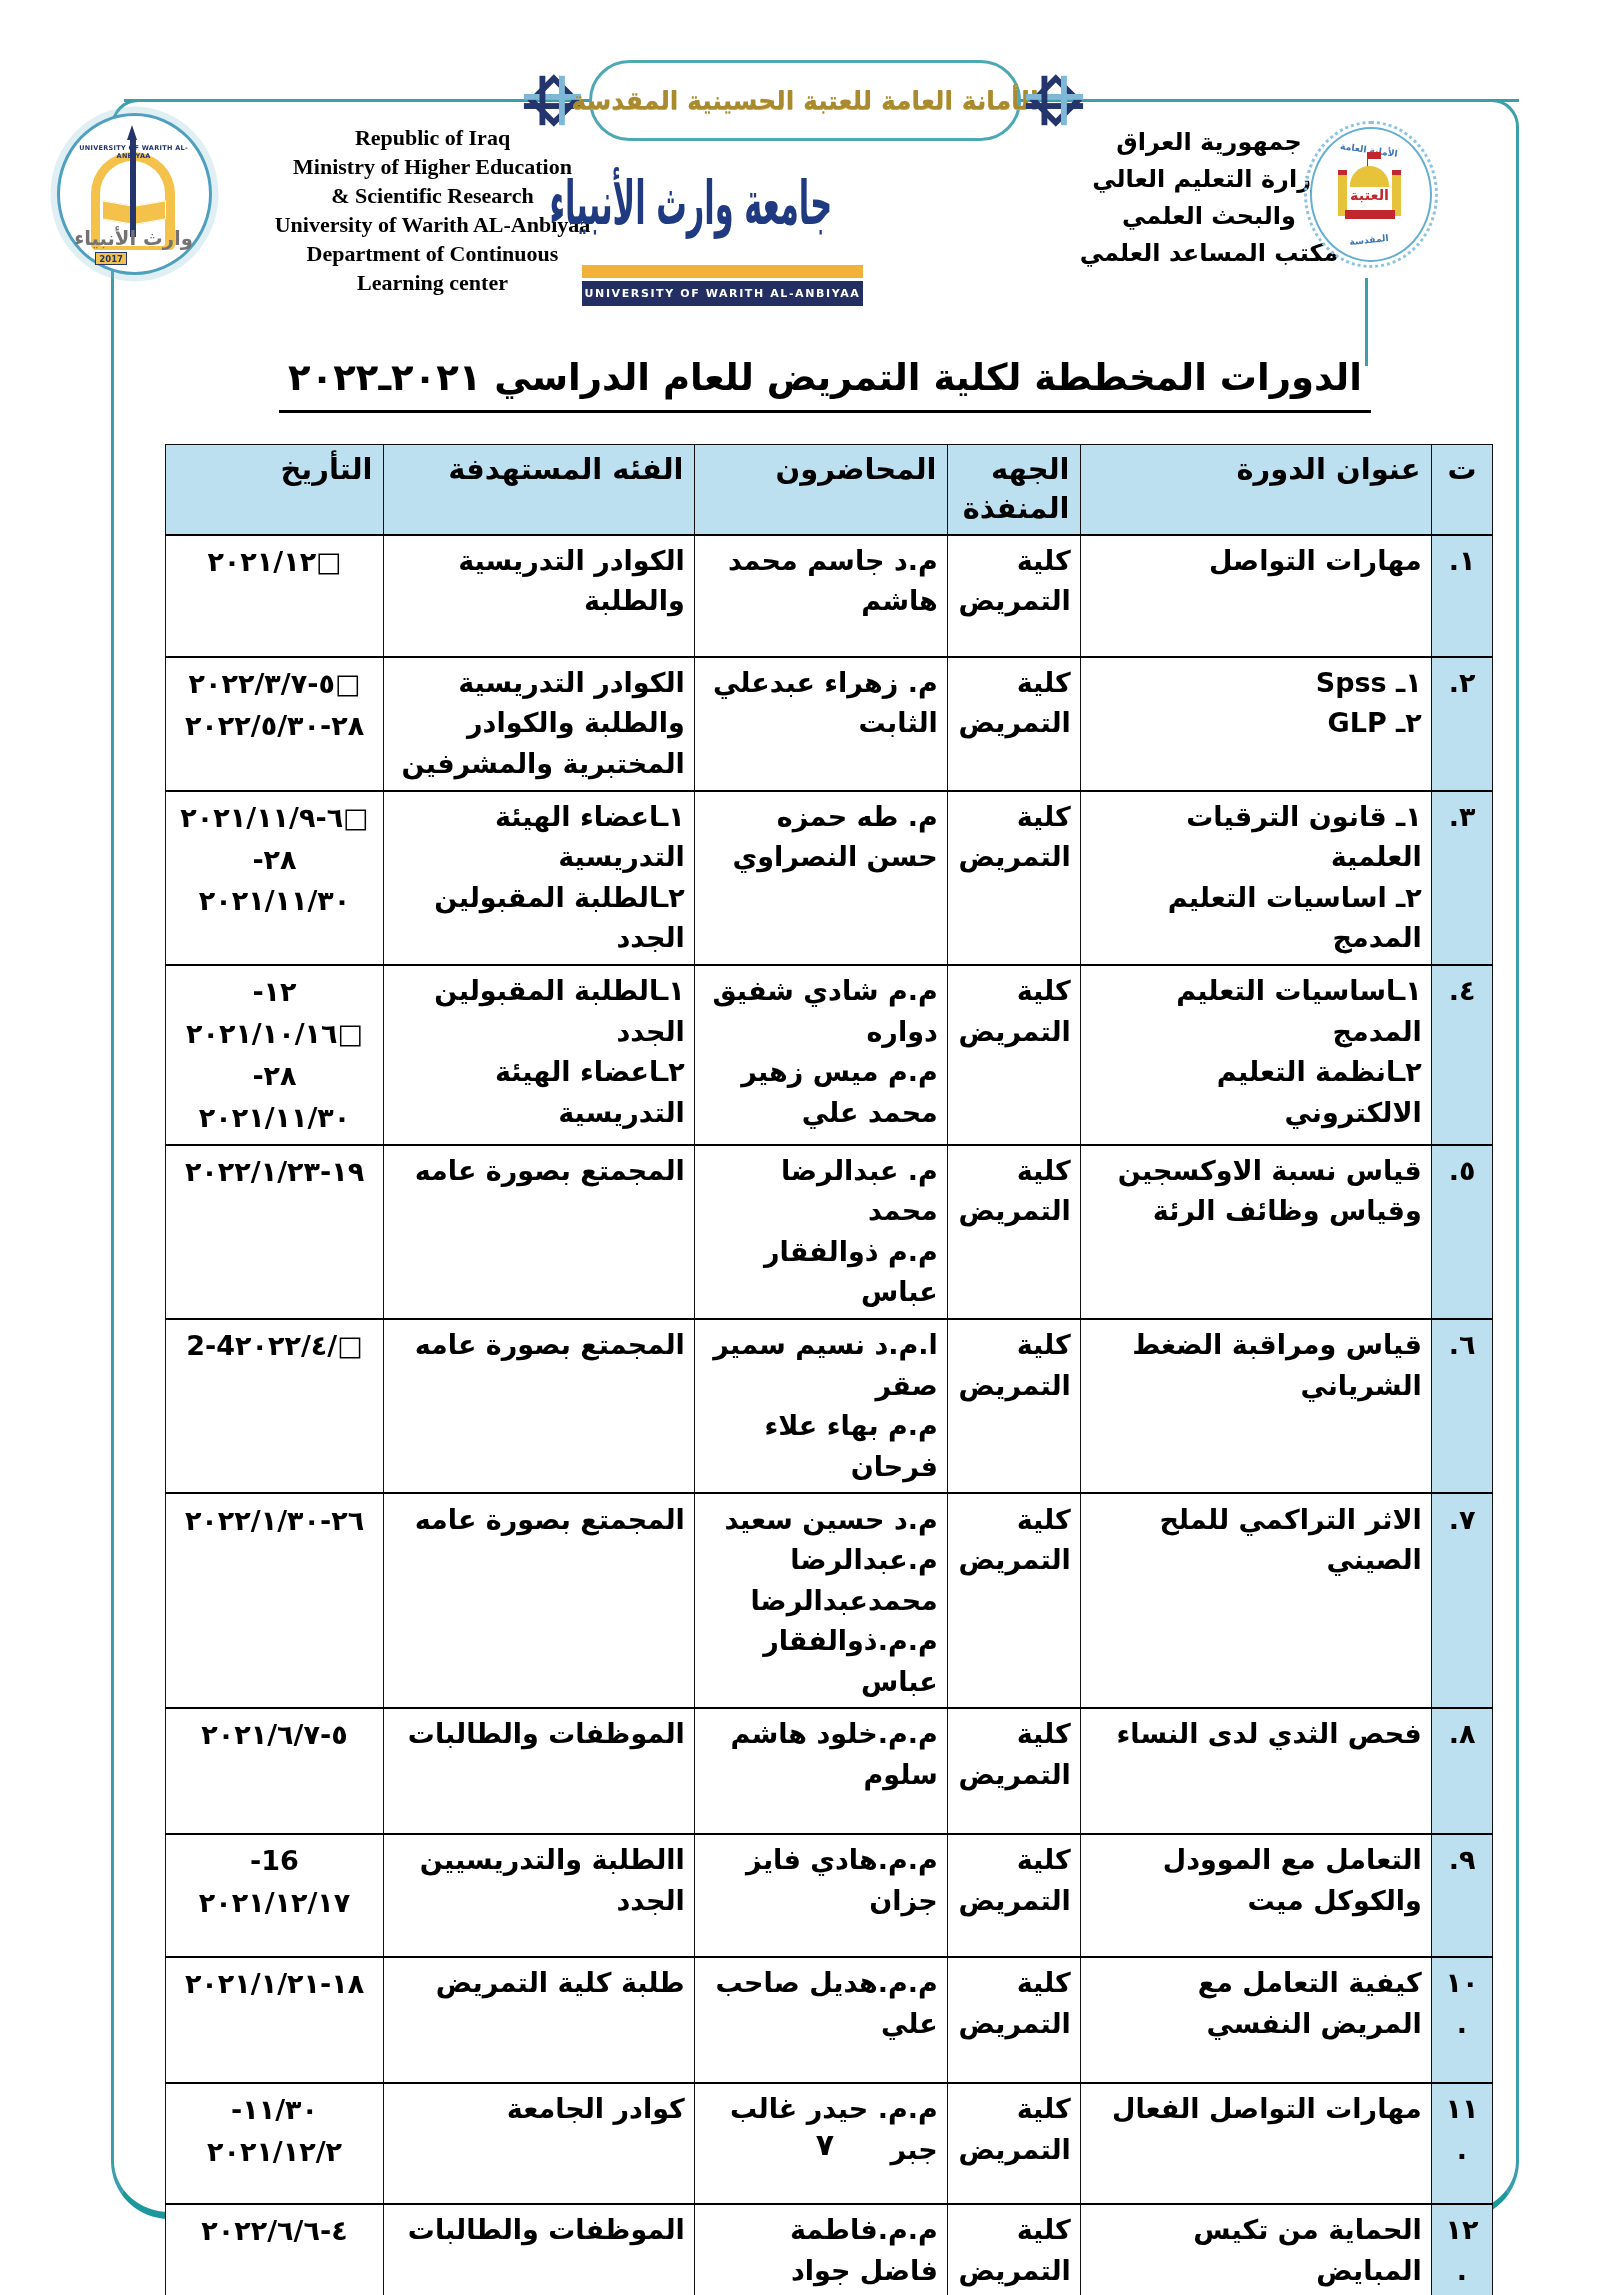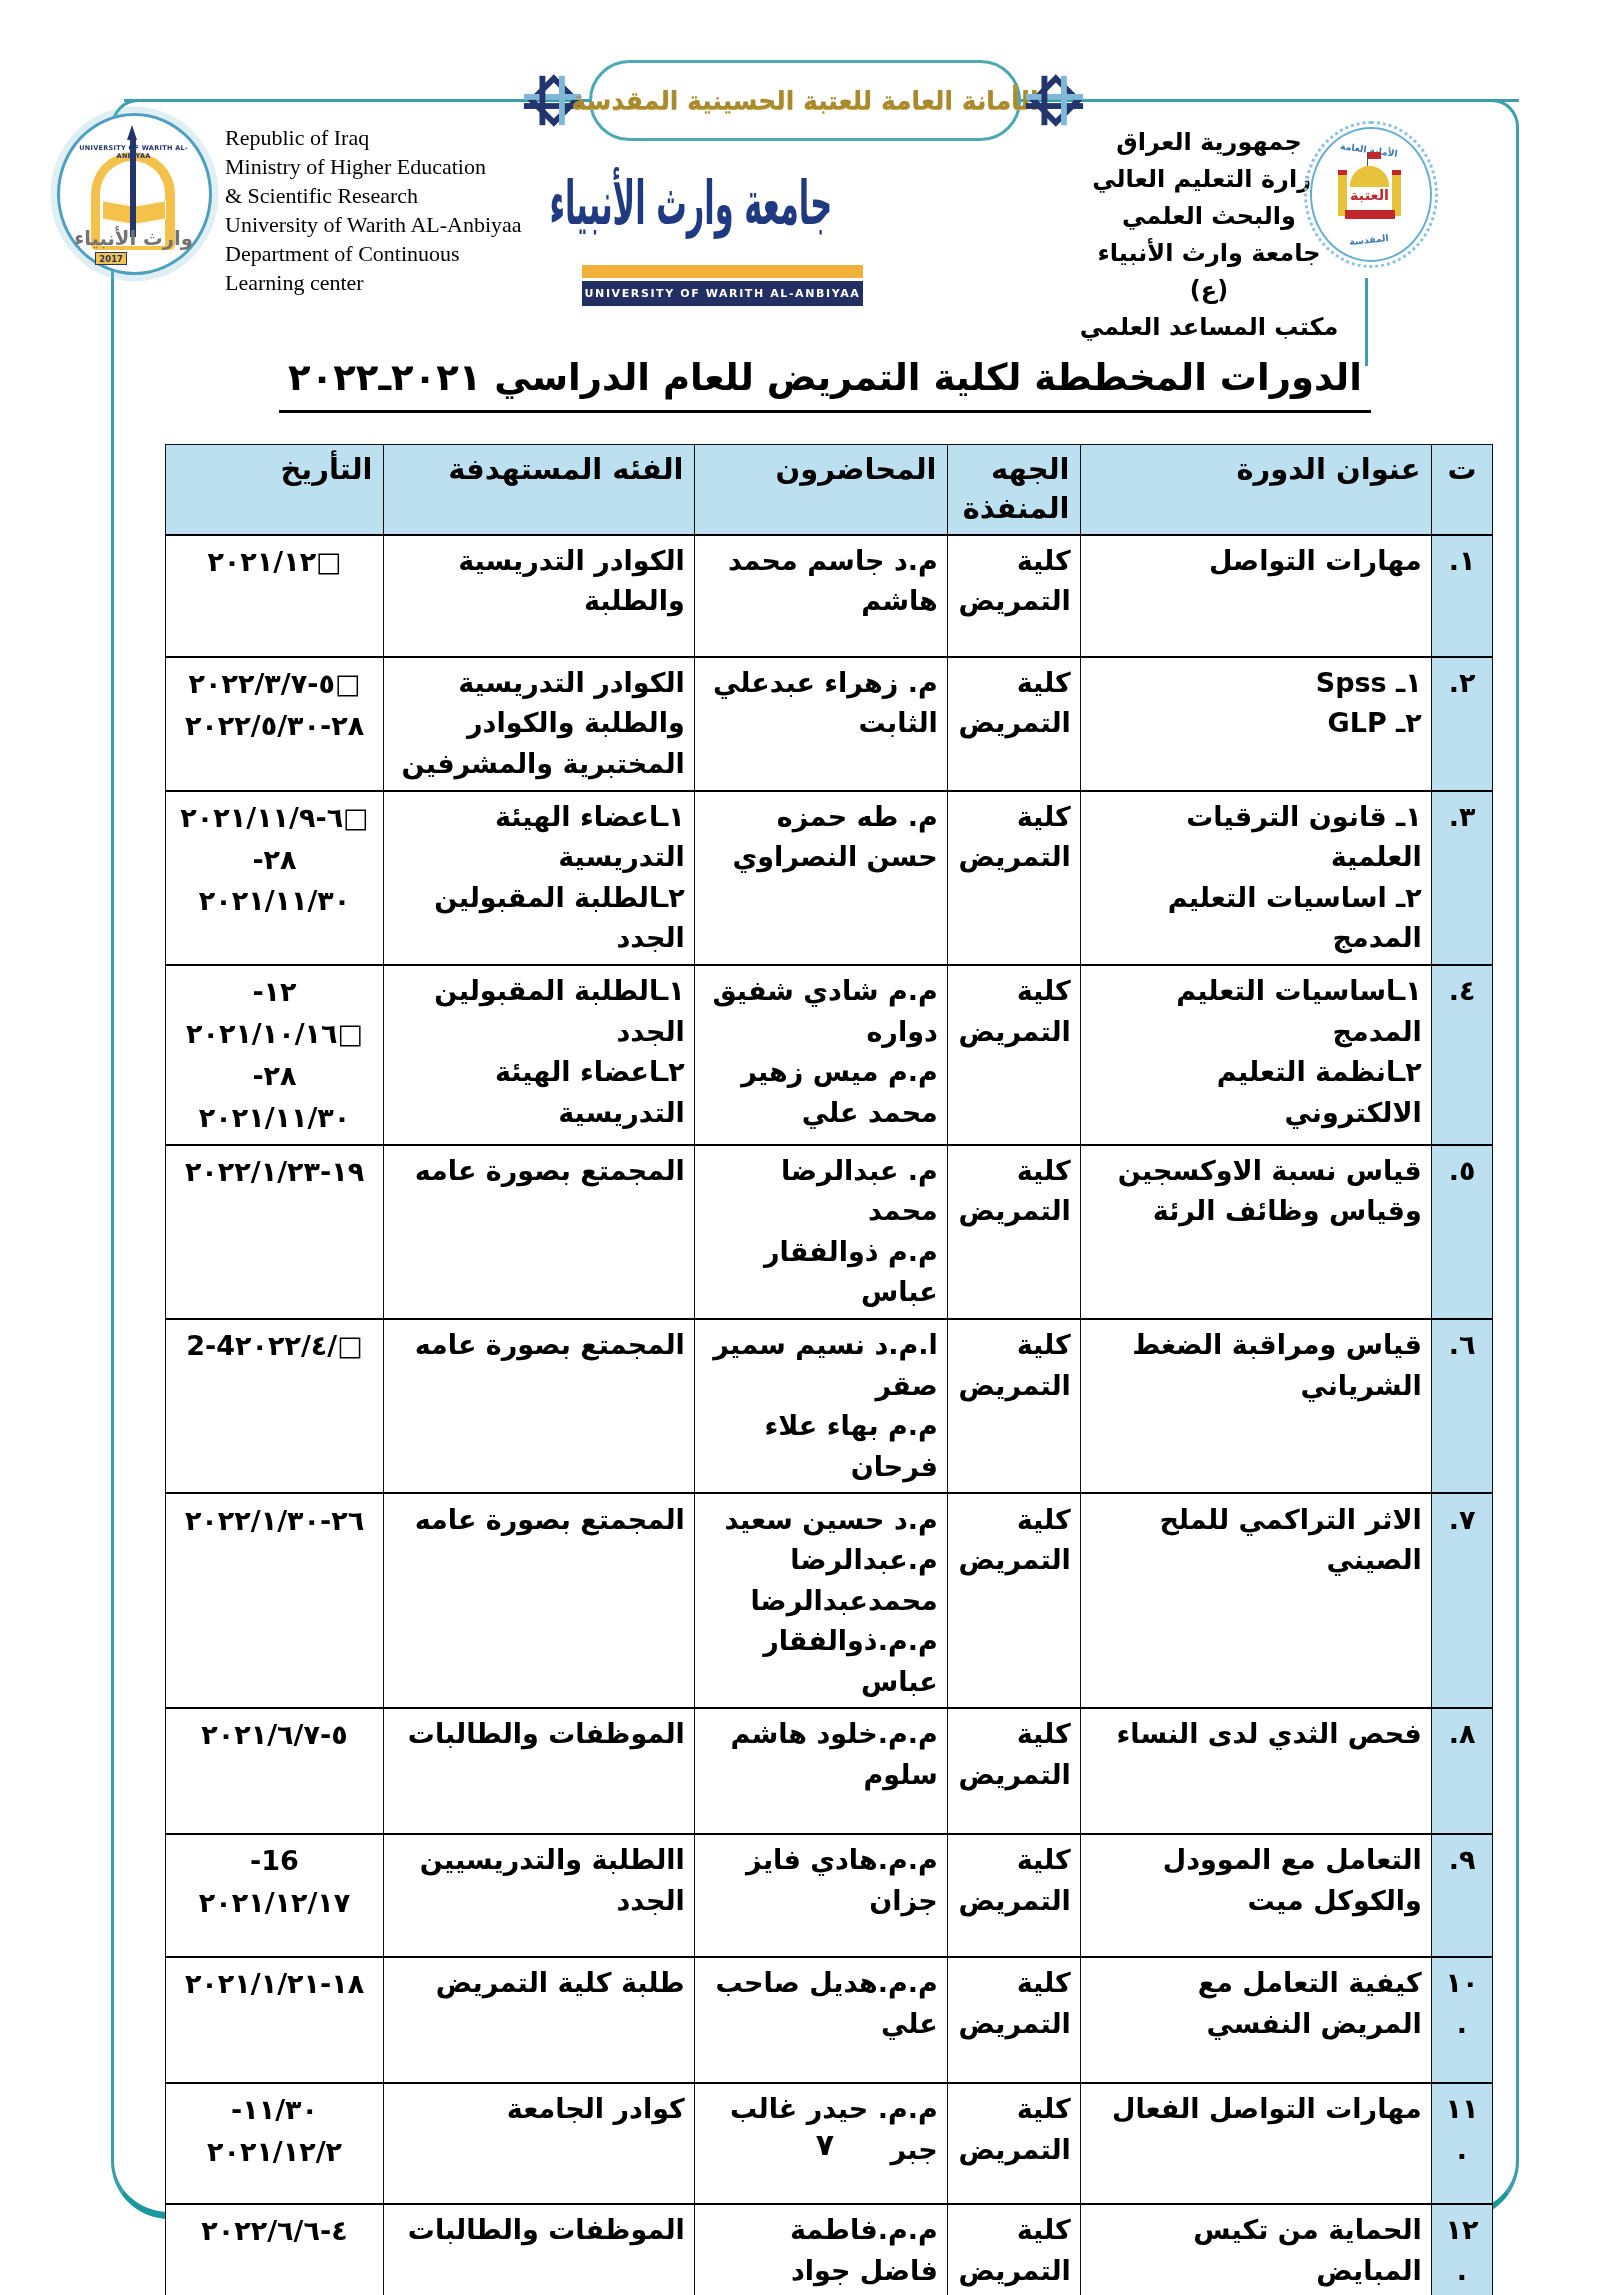--- a/index.html
+++ b/index.html
@@ -11,22 +11,22 @@
   .frame{
     position:absolute;left:111px;top:99px;width:1408px;height:2120px;
     box-sizing:border-box;border:3.3px solid #3a9fab;border-bottom:7.2px solid #1b989e;
     border-radius:27.5px 27.5px 58px 58px;pointer-events:none;
   }
   .stem{position:absolute;width:3.3px;background:#3a9fab;}
   .stem-right{left:1365px;top:278px;height:88px;}
 
   
   .left-block{
-    position:absolute;left:225px;top:123px;width:393px;text-align:left;
-    font-family:"Liberation Serif",serif;font-size:22px;line-height:29px;color:#000;
+    position:absolute;left:236px;top:123px;width:393px;text-align:center;
+    font-family:"Liberation Serif",serif;font-size:22px;line-height:29px;color:#000;font-weight:bold;
   }
   
   .right-block{
     position:absolute;left:1078px;top:124px;width:262px;text-align:center;direction:rtl;
     font-size:24px;line-height:37px;font-weight:bold;
   }
 
   
   .banner{
     position:absolute;left:589px;top:60px;width:432px;height:81px;box-sizing:border-box;
@@ -212,21 +212,20 @@
   <div class="wordmark-ar">جامعة وارث الأنبياء</div>
   <div class="wordmark-bar-yellow"></div>
   <div class="wordmark-bar-navy">
     <span class="wordmark-latin">UNIVERSITY OF WARITH AL-ANBIYAA</span>
   </div>
 </div>
 
 <div class="right-block">
     <div class="ar-line">جمهورية العراق</div>
     <div class="ar-line">وزارة التعليم العالي والبحث العلمي</div>
-    <div class="ar-line">جامعة وارث الأنبياء (ع)</div>
     <div class="ar-line">مكتب المساعد العلمي</div>
   </div>
 
 <div class="shrine-logo">
   <div class="shrine-circle"></div>
   <div class="shrine-toptext">الأمانة العامة</div>
   <div class="minaret minaret-l"></div>
   <div class="minaret minaret-r"></div>
   <div class="shrine-flagpole"></div>
   <div class="shrine-flag"></div>

